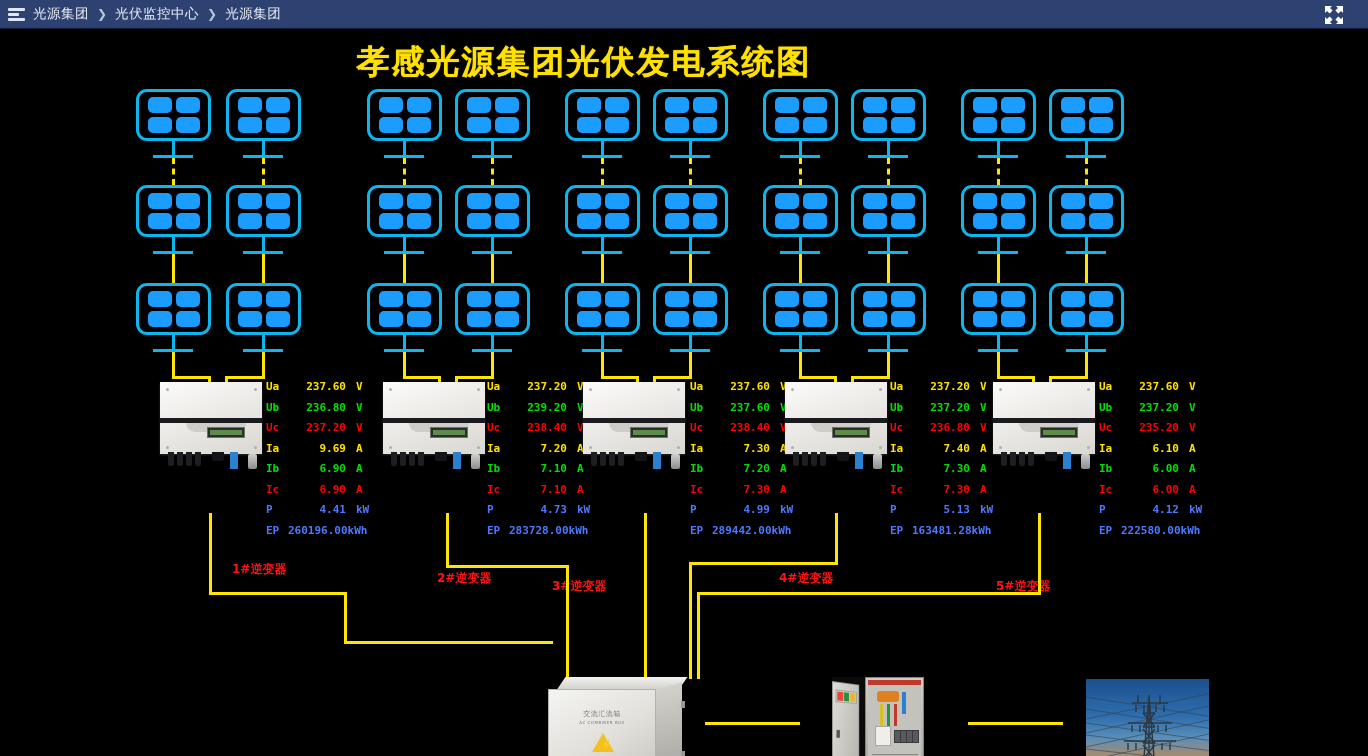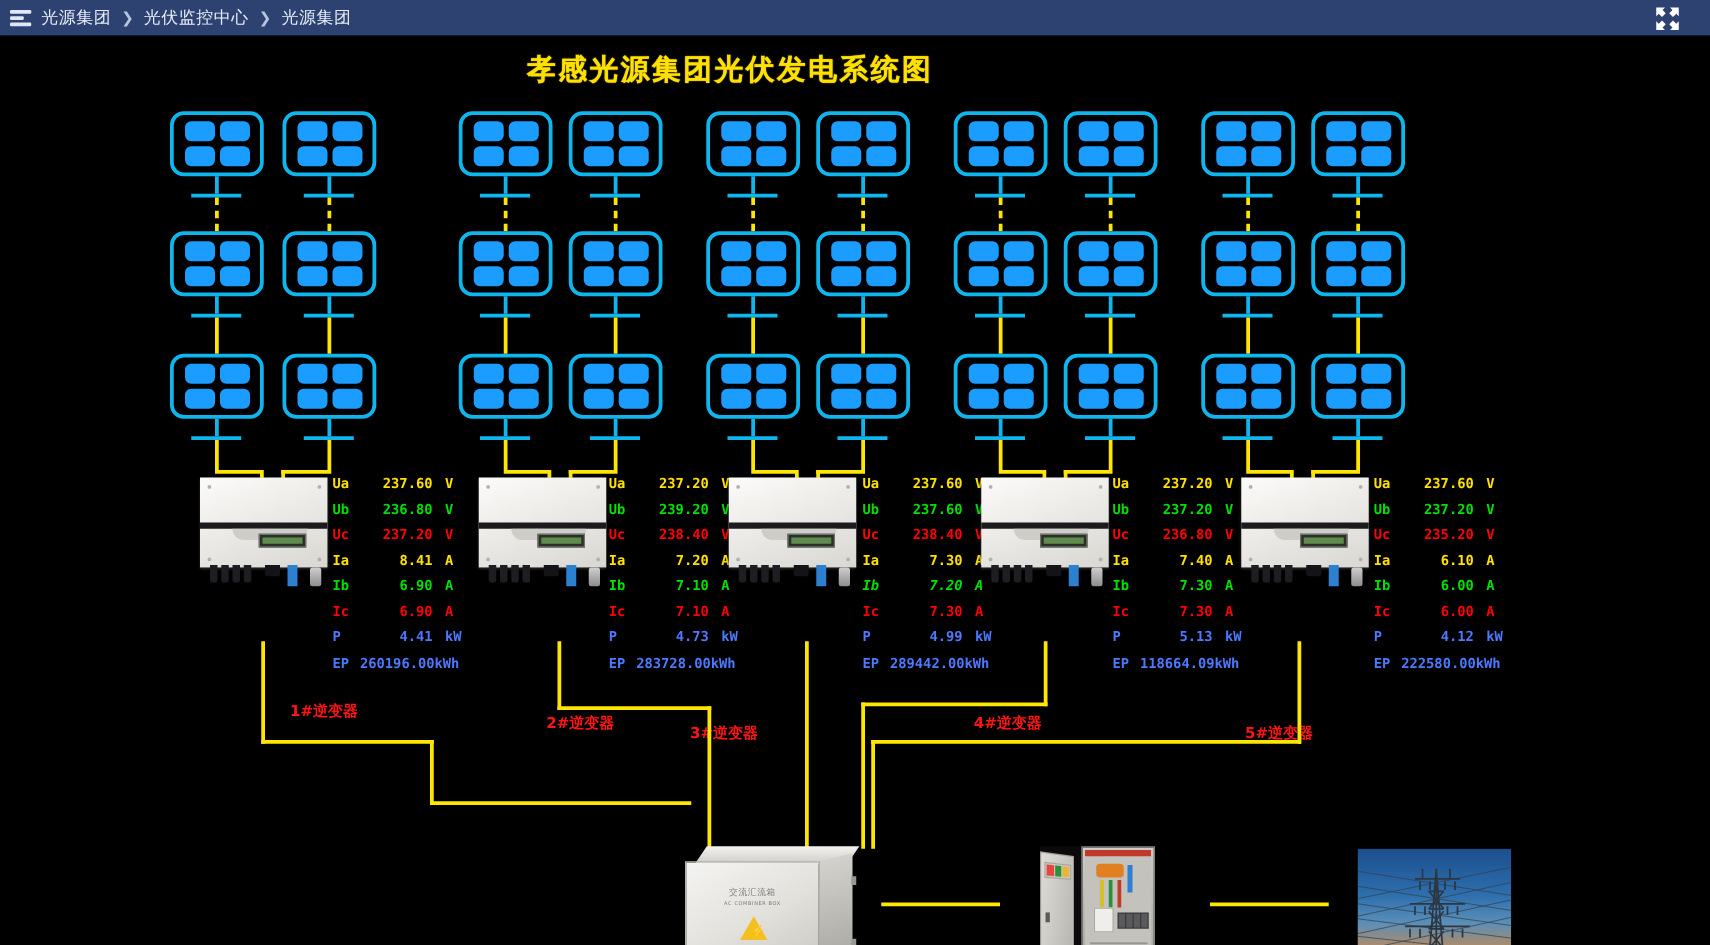--- a/index.html
+++ b/index.html
@@ -25,21 +25,21 @@
   .crumb { color:#e8edf8; font-size:13.5px; letter-spacing:.5px;
     font-family:"DejaVu Sans","Liberation Sans",sans-serif; }
   .crumb-sep { color:#b9c4de; font-size:12px; padding:0 3px; }
   #fullscreen-btn { position:absolute; right:16px; top:0; height:29px;
     display:flex; align-items:center; justify-content:center; width:36px; cursor:pointer; }
 
   
   #canvas { position:absolute; left:0; top:29px; width:1368px; height:727px;
     background:#000; overflow:hidden; }
   #title { position:absolute; width:1168px; top:11px; text-align:center;
-    color:#ffe000; font-size:23px; font-weight:bold; letter-spacing:2px;
+    color:#ffe000; font-size:33px; font-weight:bold; letter-spacing:2px;
     font-family:"DejaVu Sans","Liberation Sans",sans-serif;
     text-shadow:0 0 1px #ffe000; }
 
   
   .panel { position:absolute; width:75px; height:52px; border:3px solid #0fb6ee;
     border-radius:11px; background:#000; display:flex; flex-wrap:wrap;
     align-content:center; justify-content:center; gap:4px; padding:5px 8px; }
   .panel span { display:block; width:24px; height:16px; background:#1b9cff;
     border-radius:5px; }
   .pconn { position:absolute; width:3px; background:#0fb6ee; }
@@ -492,21 +492,21 @@
           <div class="leg" style="left:27px"></div>
           <div class="leg" style="left:44px;width:12px;height:9px;background:#141418"></div>
           <div class="cable" style="left:62px"></div>
           <div class="cable2" style="left:80px"></div>
         </div>
       </div>
       <div class="readout" style="left: 266px; top: 348px;">
         <span class="row" style="color: rgb(255, 224, 0);"><span class="lbl">Ua</span><span class="val">237.60</span><span class="unit">V</span></span>
         <span class="row" style="color: rgb(0, 224, 0);"><span class="lbl">Ub</span><span class="val">236.80</span><span class="unit">V</span></span>
         <span class="row" style="color: rgb(255, 0, 0);"><span class="lbl">Uc</span><span class="val">237.20</span><span class="unit">V</span></span>
-        <span class="row" style="color: rgb(255, 224, 0);"><span class="lbl">Ia</span><span class="val">8.41</span><span class="unit">A</span></span>
+        <span class="row" style="color: rgb(255, 224, 0);"><span class="lbl">Ia</span><span class="val">9.69</span><span class="unit">A</span></span>
         <span class="row" style="color: rgb(0, 224, 0);"><span class="lbl">Ib</span><span class="val">6.90</span><span class="unit">A</span></span>
         <span class="row" style="color: rgb(255, 0, 0);"><span class="lbl">Ic</span><span class="val">6.90</span><span class="unit">A</span></span>
         <span class="row" style="color: rgb(77, 121, 255);"><span class="lbl">P</span><span class="val">4.41</span><span class="unit">kW</span></span>
         <span class="ep-row"><span class="lbl">EP</span><span>260196.00</span><span>kWh</span></span>
       </div>
       <div class="inv-label" style="left: 232px; top: 532px;">1#逆变器</div>
       <div class="inv" style="left: 375px; top: 349px;">
         <div class="body"></div>
         <div class="screw" style="left:14px;top:10px"></div>
         <div class="screw" style="left:102px;top:10px"></div>
@@ -557,21 +557,21 @@
           <div class="leg" style="left:44px;width:12px;height:9px;background:#141418"></div>
           <div class="cable" style="left:62px"></div>
           <div class="cable2" style="left:80px"></div>
         </div>
       </div>
       <div class="readout" style="left: 690px; top: 348px;">
         <span class="row" style="color: rgb(255, 224, 0);"><span class="lbl">Ua</span><span class="val">237.60</span><span class="unit">V</span></span>
         <span class="row" style="color: rgb(0, 224, 0);"><span class="lbl">Ub</span><span class="val">237.60</span><span class="unit">V</span></span>
         <span class="row" style="color: rgb(255, 0, 0);"><span class="lbl">Uc</span><span class="val">238.40</span><span class="unit">V</span></span>
         <span class="row" style="color: rgb(255, 224, 0);"><span class="lbl">Ia</span><span class="val">7.30</span><span class="unit">A</span></span>
-        <span class="row" style="color: rgb(0, 224, 0); font-style: italic;"><span class="lbl">Ib</span><span class="val">7.20</span><span class="unit">A</span></span>
+        <span class="row" style="color: rgb(0, 224, 0);"><span class="lbl">Ib</span><span class="val">7.20</span><span class="unit">A</span></span>
         <span class="row" style="color: rgb(255, 0, 0);"><span class="lbl">Ic</span><span class="val">7.30</span><span class="unit">A</span></span>
         <span class="row" style="color: rgb(77, 121, 255);"><span class="lbl">P</span><span class="val">4.99</span><span class="unit">kW</span></span>
         <span class="ep-row"><span class="lbl">EP</span><span>289442.00</span><span>kWh</span></span>
       </div>
       <div class="inv-label" style="left: 552px; top: 549px; text-align: center;">3#逆变器</div>
       <div class="inv" style="left: 777px; top: 349px;">
         <div class="body"></div>
         <div class="screw" style="left:14px;top:10px"></div>
         <div class="screw" style="left:102px;top:10px"></div>
         <div class="screw" style="left:14px;top:68px"></div>
@@ -592,21 +592,21 @@
         </div>
       </div>
       <div class="readout" style="left: 890px; top: 348px;">
         <span class="row" style="color: rgb(255, 224, 0);"><span class="lbl">Ua</span><span class="val">237.20</span><span class="unit">V</span></span>
         <span class="row" style="color: rgb(0, 224, 0);"><span class="lbl">Ub</span><span class="val">237.20</span><span class="unit">V</span></span>
         <span class="row" style="color: rgb(255, 0, 0);"><span class="lbl">Uc</span><span class="val">236.80</span><span class="unit">V</span></span>
         <span class="row" style="color: rgb(255, 224, 0);"><span class="lbl">Ia</span><span class="val">7.40</span><span class="unit">A</span></span>
         <span class="row" style="color: rgb(0, 224, 0);"><span class="lbl">Ib</span><span class="val">7.30</span><span class="unit">A</span></span>
         <span class="row" style="color: rgb(255, 0, 0);"><span class="lbl">Ic</span><span class="val">7.30</span><span class="unit">A</span></span>
         <span class="row" style="color: rgb(77, 121, 255);"><span class="lbl">P</span><span class="val">5.13</span><span class="unit">kW</span></span>
-        <span class="ep-row"><span class="lbl">EP</span><span>118664.09</span><span>kWh</span></span>
+        <span class="ep-row"><span class="lbl">EP</span><span>163481.28</span><span>kWh</span></span>
       </div>
       <div class="inv-label" style="left: 779px; top: 541px;">4#逆变器</div>
       <div class="inv" style="left: 985px; top: 349px;">
         <div class="body"></div>
         <div class="screw" style="left:14px;top:10px"></div>
         <div class="screw" style="left:102px;top:10px"></div>
         <div class="screw" style="left:14px;top:68px"></div>
         <div class="screw" style="left:102px;top:68px"></div>
         <div class="band"></div>
         <div class="scoop"></div>

